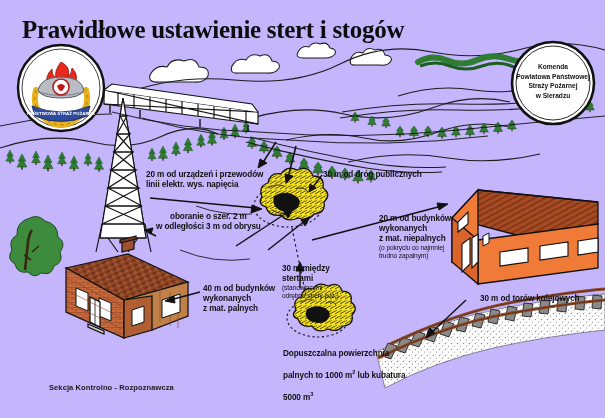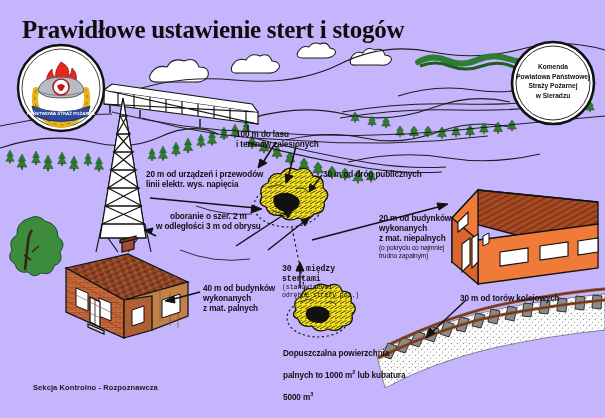--- a/index.html
+++ b/index.html
@@ -45,39 +45,39 @@
     display:block;
     font-size:6.6px;
     font-weight:normal;
     letter-spacing:-0.1px;
   }
   .lbl-forest   { left:236px; top:130px; }
   .lbl-power    { left:146px; top:170px; }
   .lbl-road     { left:323px; top:170px; }
   .lbl-plough   { left:156px; top:212px;text-align:center; }
   .lbl-noncomb  { left:355px; top:204px;margin-left:24px; }
-  .lbl-between  { left:282px; top:254px;font-family:Liberation Mono, monospace; }
+  .lbl-between  { left:282px; top:254px; }
   .lbl-comb     { left:203px; top:284px; }
-  .lbl-rail     { left:460px; top:294px;text-align:center; }
+  .lbl-rail     { left:480px; top:294px;text-align:center; }
   .lbl-area     { left:272px; top:339px; width:160px; font-weight:bold;margin-left:11px; }
 
   .emblem-text {
     position:absolute;
     left:511px; top:62px;
     width:84px;
     text-align:center;
     font-family:"Liberation Sans", sans-serif;
     font-size:6.6px;
     font-weight:bold;
     color:#111;
     line-height:1.45;
     white-space:pre-line;
   }
   .footer {
-    position:absolute; left:33px; top:383px;
+    position:absolute; left:49px; top:383px;
     font-family:"Liberation Sans", sans-serif;
     font-size:7.5px;
     font-weight:bold;
     color:#1a1a1a;
     letter-spacing:0.1px;
     text-align:center;
   }
   sup { font-size:0.68em; vertical-align:super; }
 </style>
 </head>
@@ -495,22 +495,20 @@
     </g>
   </svg>
 
   <div class="title">Prawidłowe ustawienie stert i stogów</div>
 
   <div class="emblem-text">Komenda
 Powiatowa Państwowej
 Straży Pożarnej
 w Sieradzu</div>
 
-  <div class="lbl lbl-forest">100 m do lasu
-i terenów zalesionych</div>
 
   <div class="lbl lbl-power">20 m od urządzeń i przewodów
 linii elektr. wys. napięcia</div>
 
   <div class="lbl lbl-road">30 m od dróg publicznych</div>
 
   <div class="lbl lbl-plough">oboranie o szer. 2 m
 w odległości 3 m od obrysu</div>
 
   <div class="lbl lbl-noncomb">

